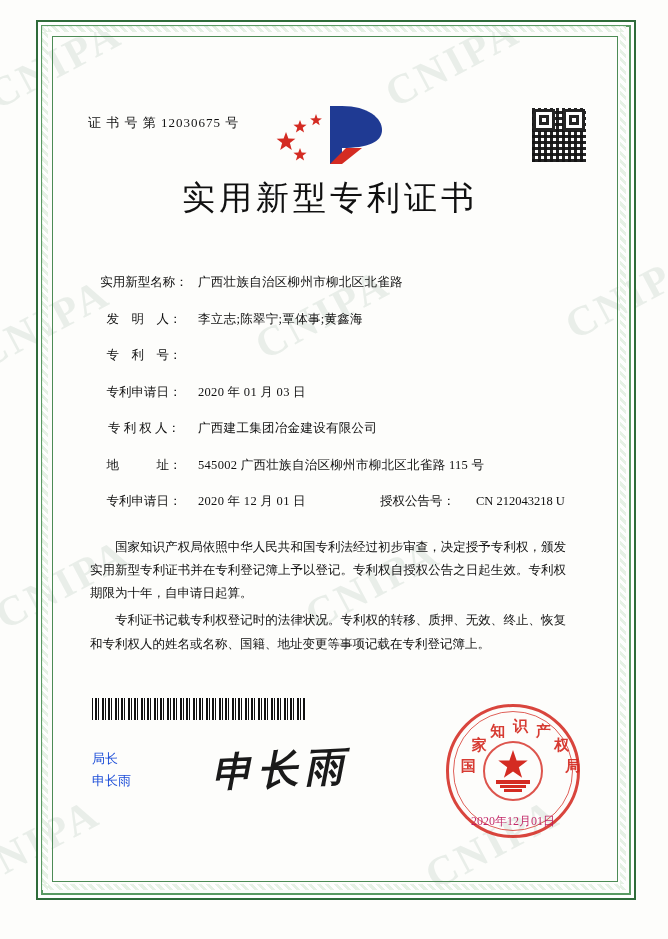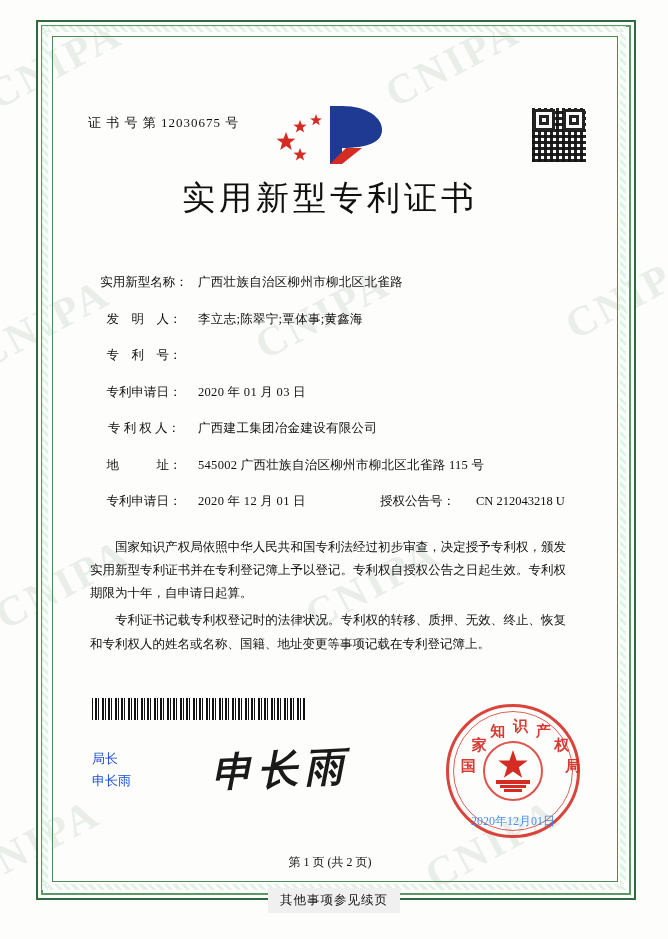--- a/index.html
+++ b/index.html
@@ -251,21 +251,21 @@
     position: absolute;
     left: 50%; top: 50%;
     transform: translate(-50%,-50%);
     width: 62px; height: 62px;
   }
   .seal .seal-date {
     position: absolute;
     left: 0; right: 0;
     bottom: 8px;
     text-align: center;
-    color: #3b82f6;
+    color: #be185d;
     font-size: 12px;
     font-family: "Liberation Serif", serif;
     opacity: .92;
   }
   .seal .arc-text {
     position: absolute;
     inset: 0;
   }
   .seal .arc-text span {
     position: absolute;
@@ -413,19 +413,15 @@
           <circle cx="31" cy="31" r="29" fill="none" stroke="#d42b22" stroke-width="2" opacity=".8"></circle>
           <polygon points="31,10 34.6,20.5 45.7,20.6 36.8,27.2 40.1,37.8 31,31.4 21.9,37.8 25.2,27.2 16.3,20.6 27.4,20.5" fill="#d42b22"></polygon>
           <rect x="14" y="40" width="34" height="4" fill="#d42b22"></rect>
           <rect x="18" y="45" width="26" height="3" fill="#d42b22"></rect>
           <rect x="22" y="49" width="18" height="3" fill="#d42b22"></rect>
         </svg>
       </div>
       <div class="seal-date">2020年12月01日</div>
     </div>
 
-    <div class="page-num">第 1 页 (共 2 页)</div>
   </div>
 
-  <div class="footer-note">
-    <span>其他事项参见续页</span>
-  </div>
 </div>
 
 </body></html>

